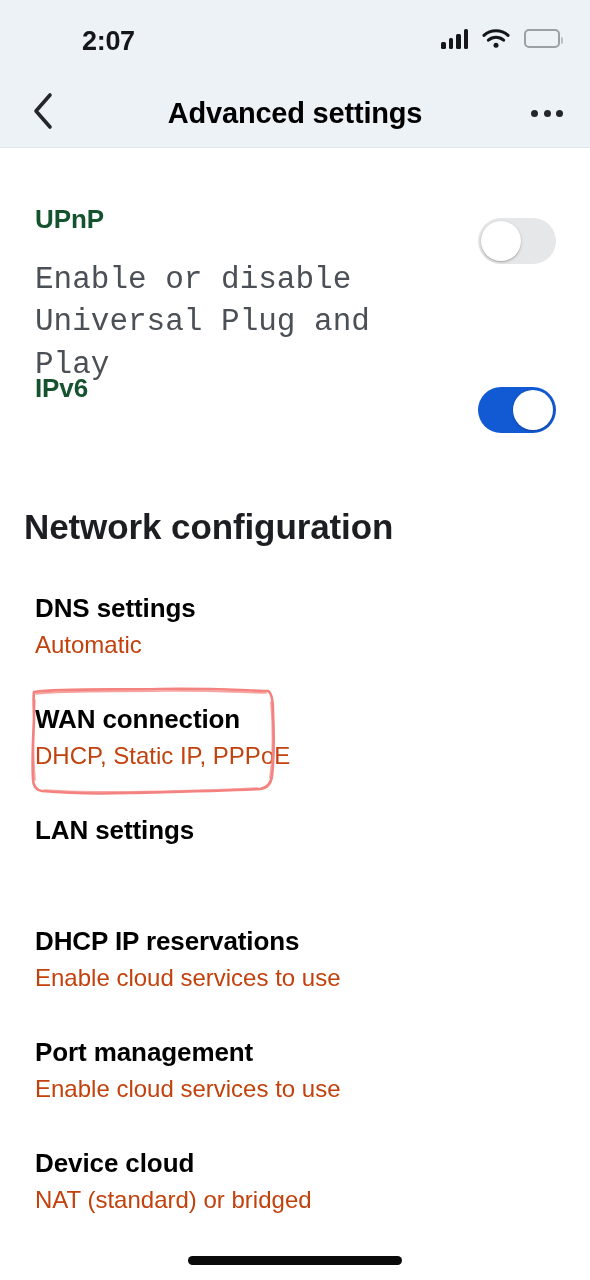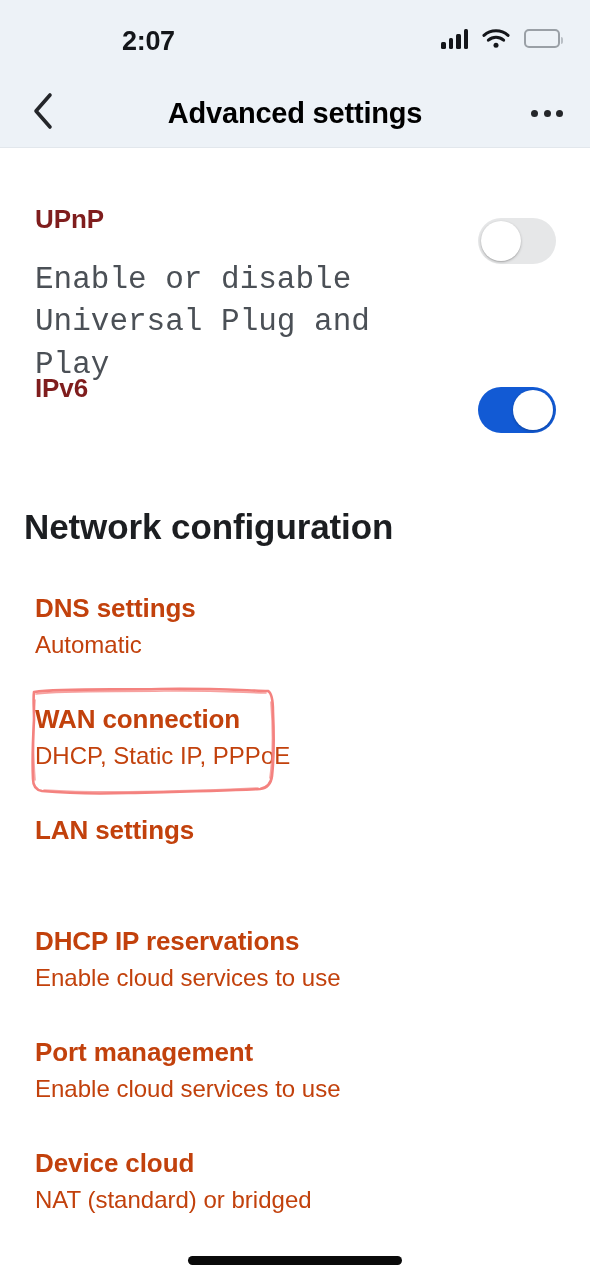--- a/index.html
+++ b/index.html
@@ -42,21 +42,20 @@
   }
 
   .status-time {
     position: absolute;
     left: 82px;
     top: 26px;
     font-size: 27px;
     font-weight: bold;
     color: #14161a;
     letter-spacing: -0.3px;
-    margin-left: 40px;
   }
 
   .status-icons {
     position: absolute;
     right: 30px;
     top: 28px;
     display: flex;
     align-items: center;
     gap: 14px;
   }
@@ -179,21 +178,21 @@
     cursor: pointer;
   }
   #row-upnp { top: 55px; }
   #row-ipv6 { top: 224px; }
 
   .row-text { flex: 1; padding-right: 18px; }
 
   .row-title {
     font-size: 26px;
     font-weight: bold;
-    color: #7f1d1d;
+    color: #14532d;
     letter-spacing: -0.1px;
     line-height: 1.2;
   }
 
   .row-sub {
     font-size: 31px;
     color: #4b5056;
     line-height: 1.36;
     margin-top: 24px;
     max-width: 390px;
@@ -246,21 +245,21 @@
   .list-item {
     position: absolute;
     left: 0;
     width: 590px;
     padding: 0 35px;
     cursor: pointer;
   }
   .item-title {
     font-size: 26px;
     font-weight: bold;
-    color: #c2410c;
+    color: #000000;
     letter-spacing: -0.1px;
     line-height: 1.2;
   }
   .item-sub {
     font-size: 24px;
     color: #c2410c;
     line-height: 1.3;
     margin-top: 5px;
   }
 

